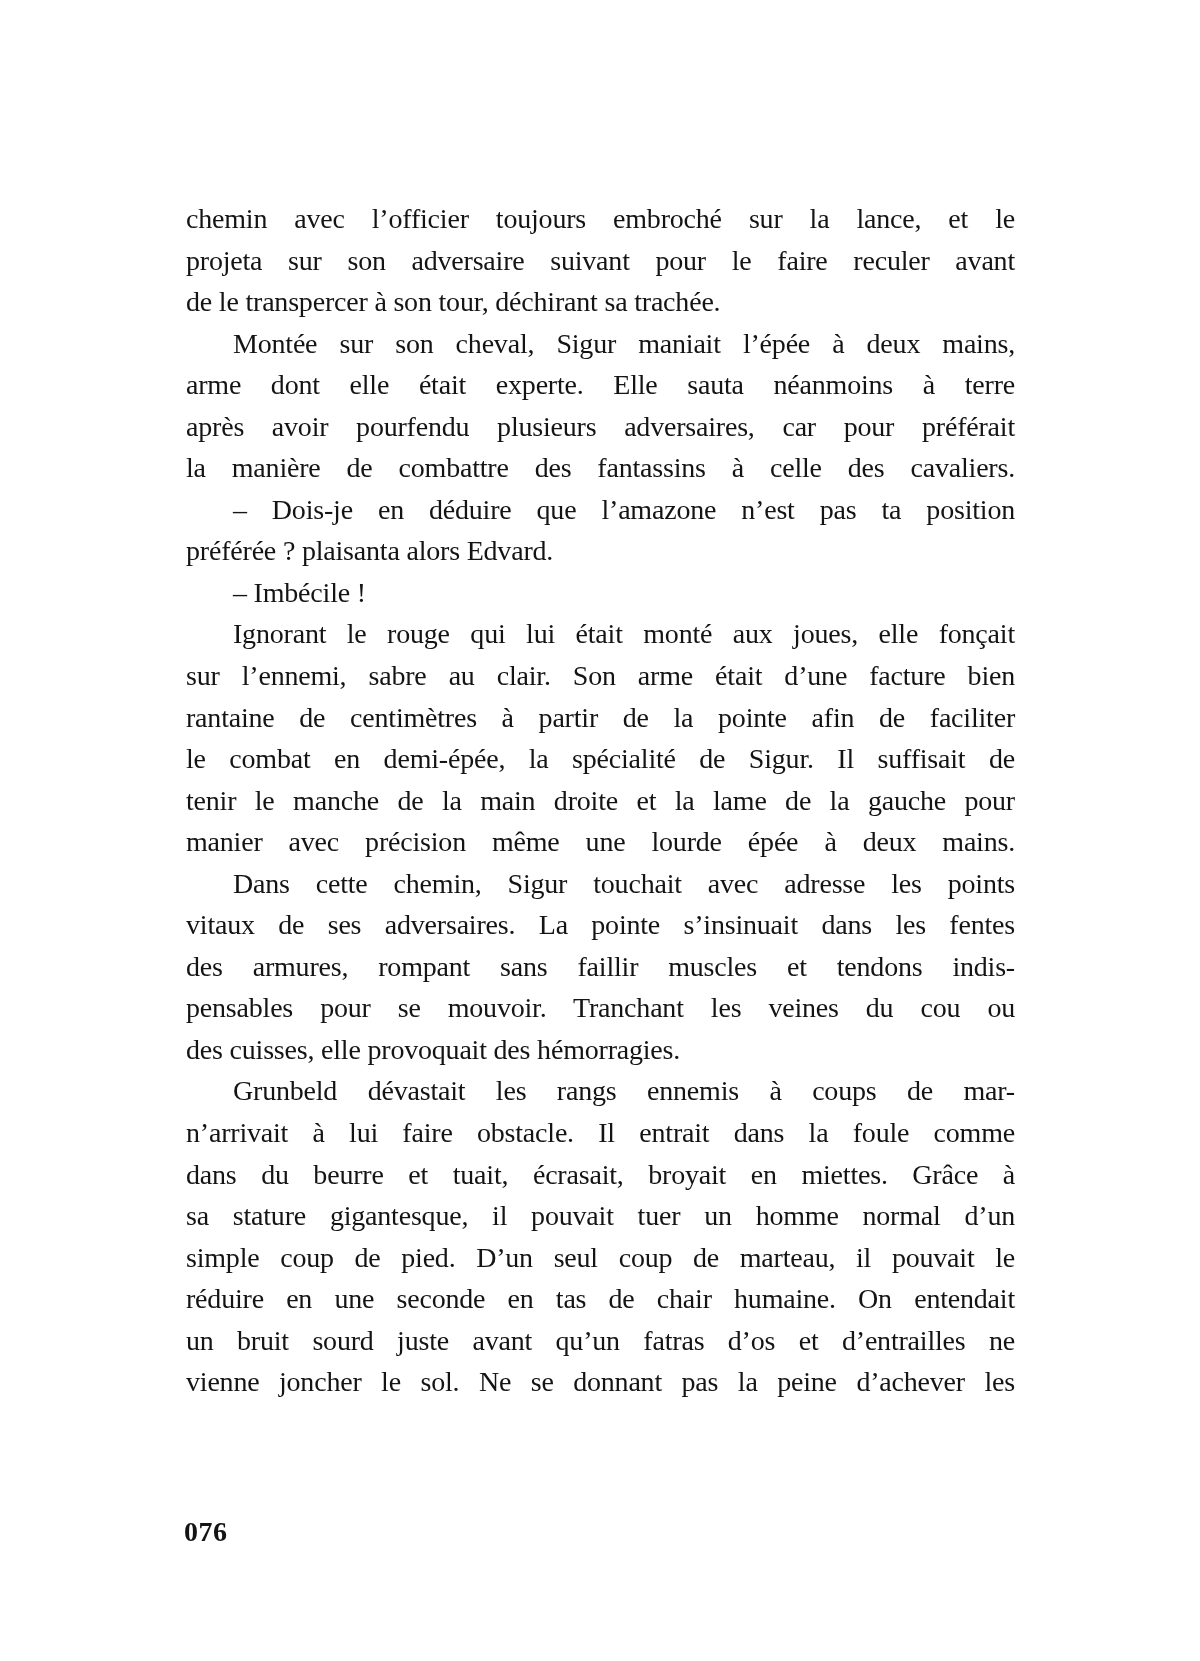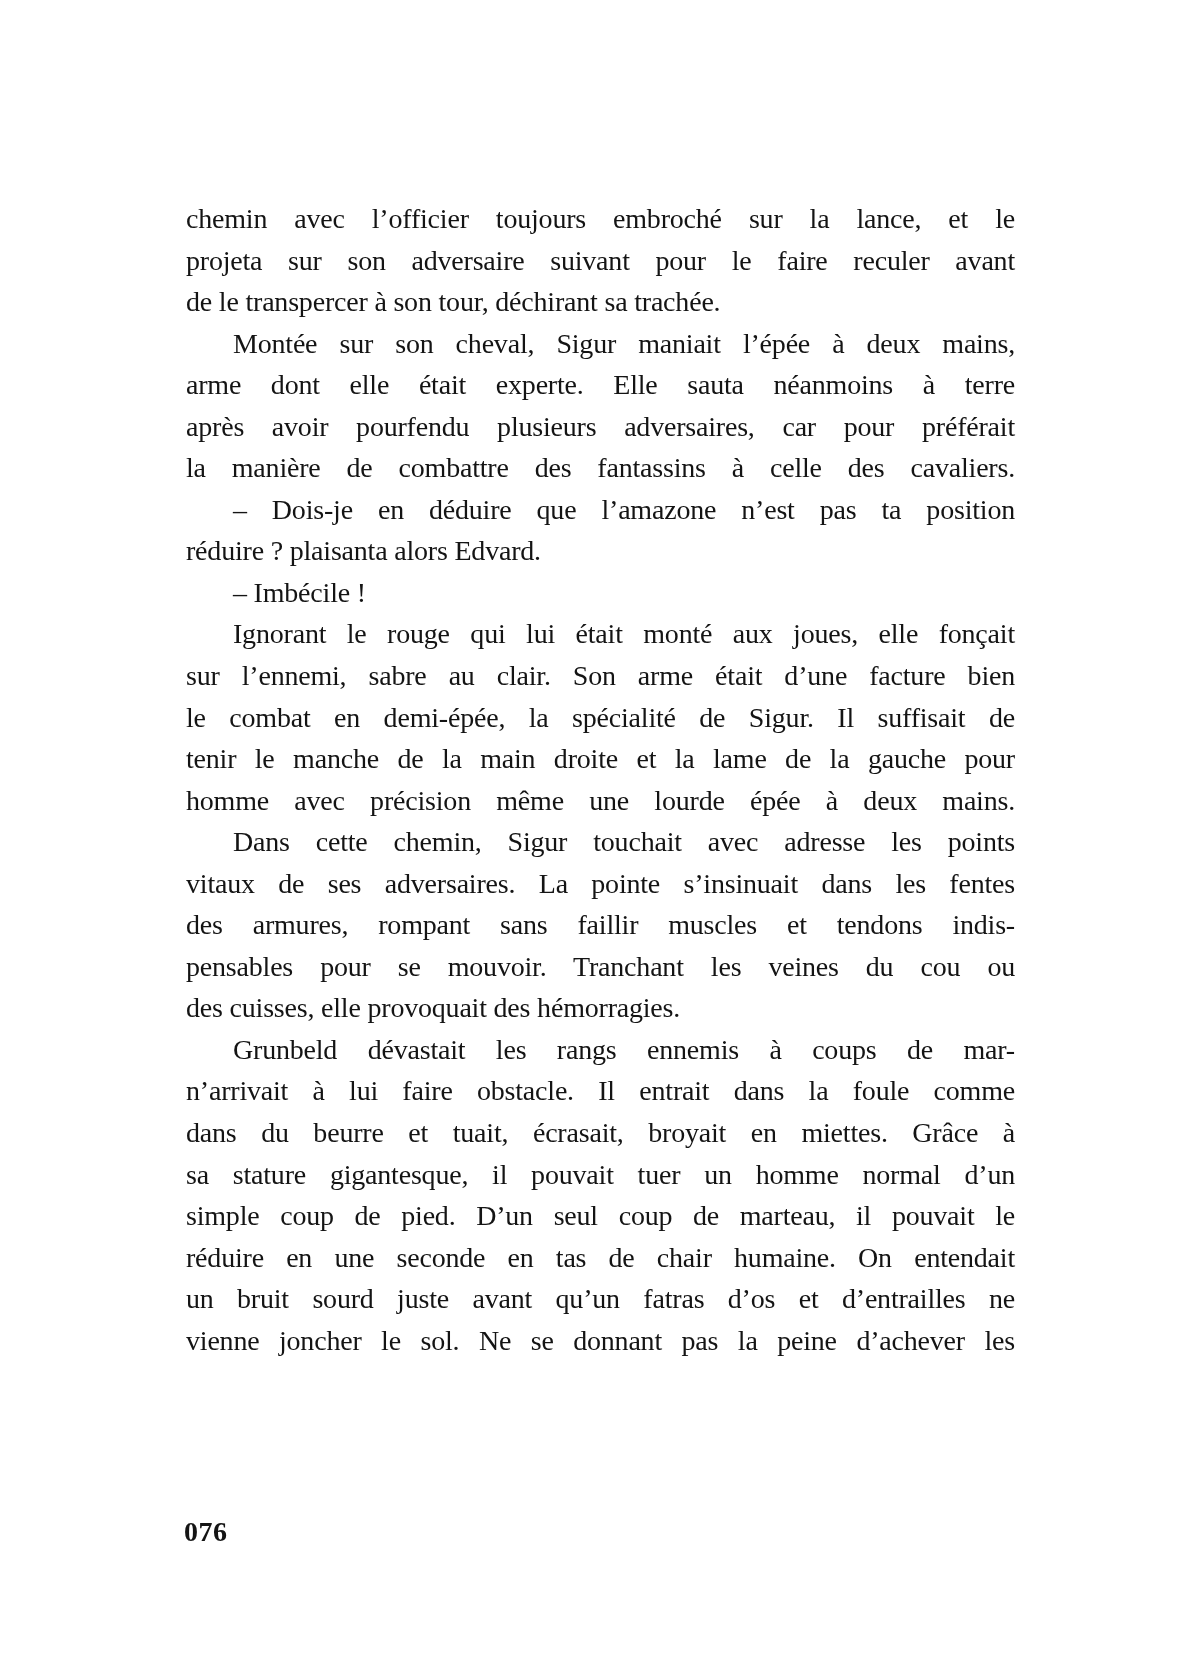--- a/index.html
+++ b/index.html
@@ -55,27 +55,28 @@
 <main class="book-page">
   <section id="text-block" class="text-block">
       <div class="line">chemin avec l’officier toujours embroché sur la lance, et le</div>
       <div class="line">projeta sur son adversaire suivant pour le faire reculer avant</div>
       <div class="line no-fill">de le transpercer à son tour, déchirant sa trachée.</div>
       <div class="line indent">Montée sur son cheval, Sigur maniait l’épée à deux mains,</div>
       <div class="line">arme dont elle était experte. Elle sauta néanmoins à terre</div>
       <div class="line">après avoir pourfendu plusieurs adversaires, car pour préférait</div>
       <div class="line">la manière de combattre des fantassins à celle des cavaliers.</div>
       <div class="line indent">– Dois-je en déduire que l’amazone n’est pas ta position</div>
-      <div class="line no-fill">réduire ? plaisanta alors Edvard.</div>
+      <div class="line no-fill">préférée ? plaisanta alors Edvard.</div>
       <div class="line indent no-fill">– Imbécile !</div>
       <div class="line indent">Ignorant le rouge qui lui était monté aux joues, elle fonçait</div>
       <div class="line">sur l’ennemi, sabre au clair. Son arme était d’une facture bien</div>
+      <div class="line">rantaine de centimètres à partir de la pointe afin de faciliter</div>
       <div class="line">le combat en demi-épée, la spécialité de Sigur. Il suffisait de</div>
       <div class="line">tenir le manche de la main droite et la lame de la gauche pour</div>
-      <div class="line">homme avec précision même une lourde épée à deux mains.</div>
+      <div class="line">manier avec précision même une lourde épée à deux mains.</div>
       <div class="line indent">Dans cette chemin, Sigur touchait avec adresse les points</div>
       <div class="line">vitaux de ses adversaires. La pointe s’insinuait dans les fentes</div>
       <div class="line">des armures, rompant sans faillir muscles et tendons indis-</div>
       <div class="line">pensables pour se mouvoir. Tranchant les veines du cou ou</div>
       <div class="line no-fill">des cuisses, elle provoquait des hémorragies.</div>
       <div class="line indent">Grunbeld dévastait les rangs ennemis à coups de mar-</div>
       <div class="line">n’arrivait à lui faire obstacle. Il entrait dans la foule comme</div>
       <div class="line">dans du beurre et tuait, écrasait, broyait en miettes. Grâce à</div>
       <div class="line">sa stature gigantesque, il pouvait tuer un homme normal d’un</div>
       <div class="line">simple coup de pied. D’un seul coup de marteau, il pouvait le</div>

